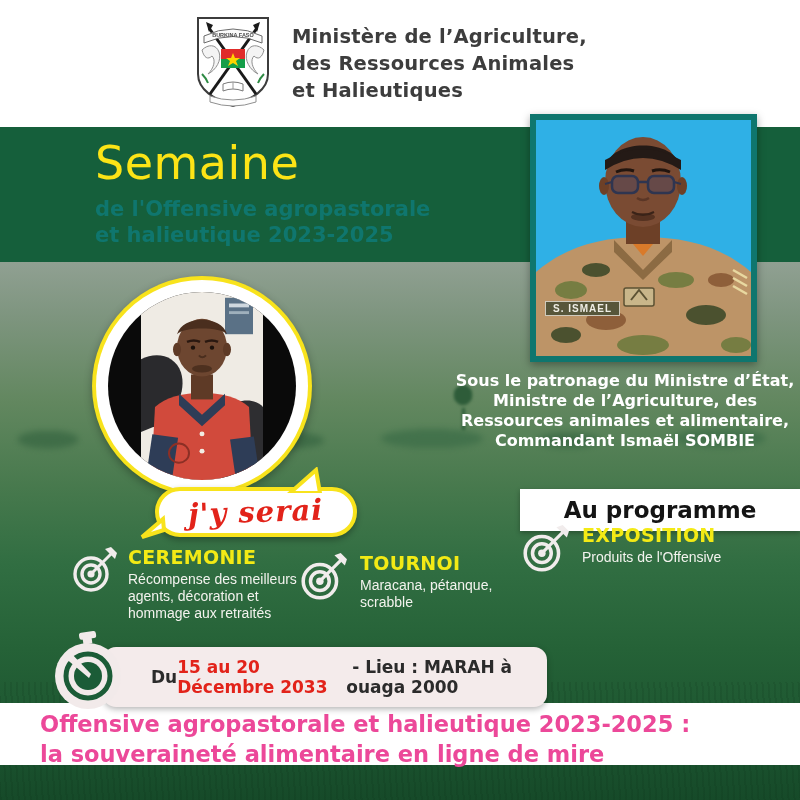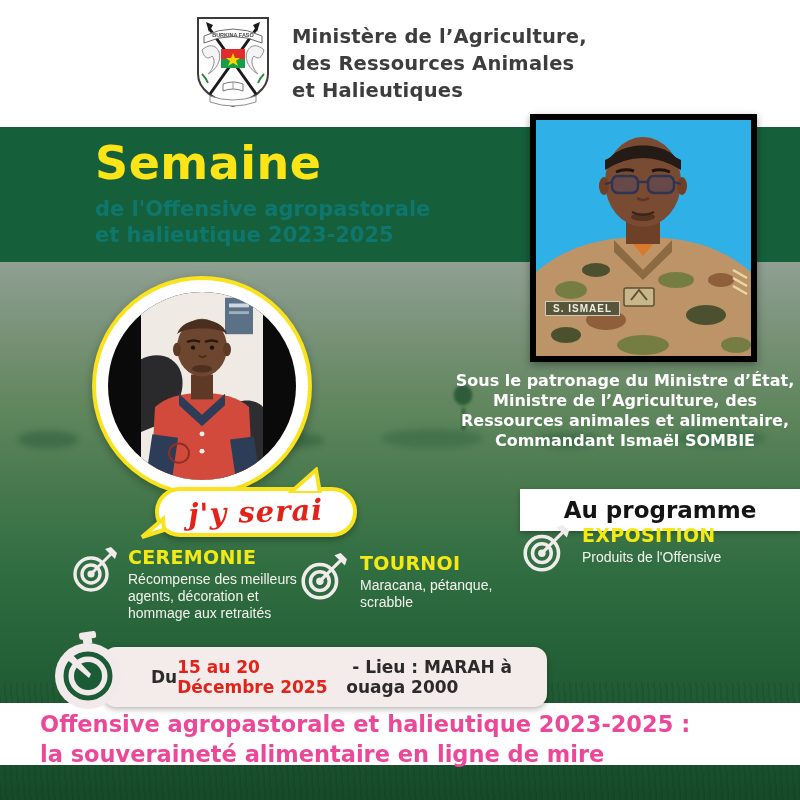--- a/index.html
+++ b/index.html
@@ -12,21 +12,21 @@
 
   
   .header { left:0; top:0; width:800px; height:127px; background:#ffffff; z-index:2; }
   .ministry-text { left:292px; top:24px; font-size:19.5px; line-height:1.38;
     color:#3d3d3d; font-weight:700; letter-spacing:.2px; z-index:3;
     font-family:"DejaVu Sans", sans-serif; }
 
   
   .green-band { left:0; top:127px; width:800px; height:135px; background:#155f3b; z-index:1; }
   .hero { left:95px; top:136px; z-index:3; font-family:"DejaVu Sans", sans-serif; }
-  .hero-title { font-size:46px; font-weight:bold; color:#fce416; letter-spacing:.5px; }
+  .hero-title { font-size:46px; font-weight:normal; color:#fce416; letter-spacing:.5px; }
   .hero-sub { margin-top:6px; font-size:21px; font-weight:bold; color:#0f766e; line-height:1.26; }
 
   
   .field { left:0; top:262px; width:800px; height:538px; z-index:1;
     background:linear-gradient(180deg,#90a092 0%,#7e957f 10%,#62875f 26%,#47794d 42%,
       #316e42 56%,#256237 72%,#1c5530 88%,#164a29 100%); }
   .horizon { left:0; top:150px; width:800px; height:46px; filter:blur(3px); opacity:.85;
     background-image:
       radial-gradient(ellipse 44px 13px at 6% 60%, #3c6a45 68%, transparent 70%),
       radial-gradient(ellipse 64px 15px at 20% 55%, #40704a 68%, transparent 70%),
@@ -35,21 +35,21 @@
       radial-gradient(ellipse 46px 11px at 71% 62%, #3c6a45 68%, transparent 70%),
       radial-gradient(ellipse 66px 14px at 90% 57%, #40704a 68%, transparent 70%); }
   .tree { left:448px; top:118px; width:30px; height:50px; filter:blur(1.5px);
     background:radial-gradient(ellipse 15px 16px at 50% 30%, #2e5c39 62%, transparent 64%); }
   .tree:after { content:""; position:absolute; left:14px; top:28px; width:3px; height:22px; background:#2e5c39; }
   .grass-tex { left:0; top:420px; width:800px; height:380px; opacity:.35;
     background:repeating-linear-gradient(86deg, rgba(8,40,18,.35) 0 2px, transparent 2px 6px); }
 
   
   .minister-photo { left:530px; top:114px; width:227px; height:248px;
-    border:6px solid #000000; background:#2fb0e6; z-index:4;
+    border:6px solid #0f766e; background:#2fb0e6; z-index:4;
     box-shadow:0 3px 8px rgba(0,0,0,.35); }
   .minister-photo svg { display:block; width:100%; height:100%; }
   .name-tag { left:9px; bottom:40px; background:#57563a; border:1px solid #cfcabc;
     color:#efede4; font-size:10px; font-weight:bold; letter-spacing:1px;
     padding:1px 7px; z-index:5; }
 
   .patronage { left:455px; top:371px; width:340px; text-align:center; z-index:4;
     color:#ffffff; font-size:16px; font-weight:600; line-height:1.25;
     font-family:"DejaVu Sans", sans-serif; }
   .patronage b { font-weight:bold; }
@@ -319,21 +319,21 @@
       </svg>
     </span>
     <div>
       <div class="prog-title">EXPOSITION</div>
       <div class="prog-desc">Produits de l'Offensive</div>
     </div>
   </div>
 
   <div class="abs date-pill">
     <span>Du </span>
-      <span class="red">15 au 20 Décembre 2025</span>
+      <span class="red">15 au 20 Décembre 2033</span>
       <span> - Lieu : MARAH à ouaga 2000</span>
   </div>
   <div class="abs stopwatch">
     <svg viewBox="0 0 72 82" width="72" height="82">
       <rect x="27" y="2" width="17" height="7" rx="2.5" fill="#f2eaea" transform="rotate(-8 35 5)"></rect>
       <rect x="31" y="8" width="9" height="6" fill="#f2eaea" transform="rotate(-8 35 11)"></rect>
       <circle cx="36" cy="46" r="33" fill="#f2eaea"></circle>
       <circle cx="36" cy="46" r="22" fill="none" stroke="#1b5c37" stroke-width="5"></circle>
       <circle cx="36" cy="46" r="14" fill="#1b5c37"></circle>
       <polygon points="37,48 12,27 17,21 39,44" fill="#f2eaea"></polygon>

